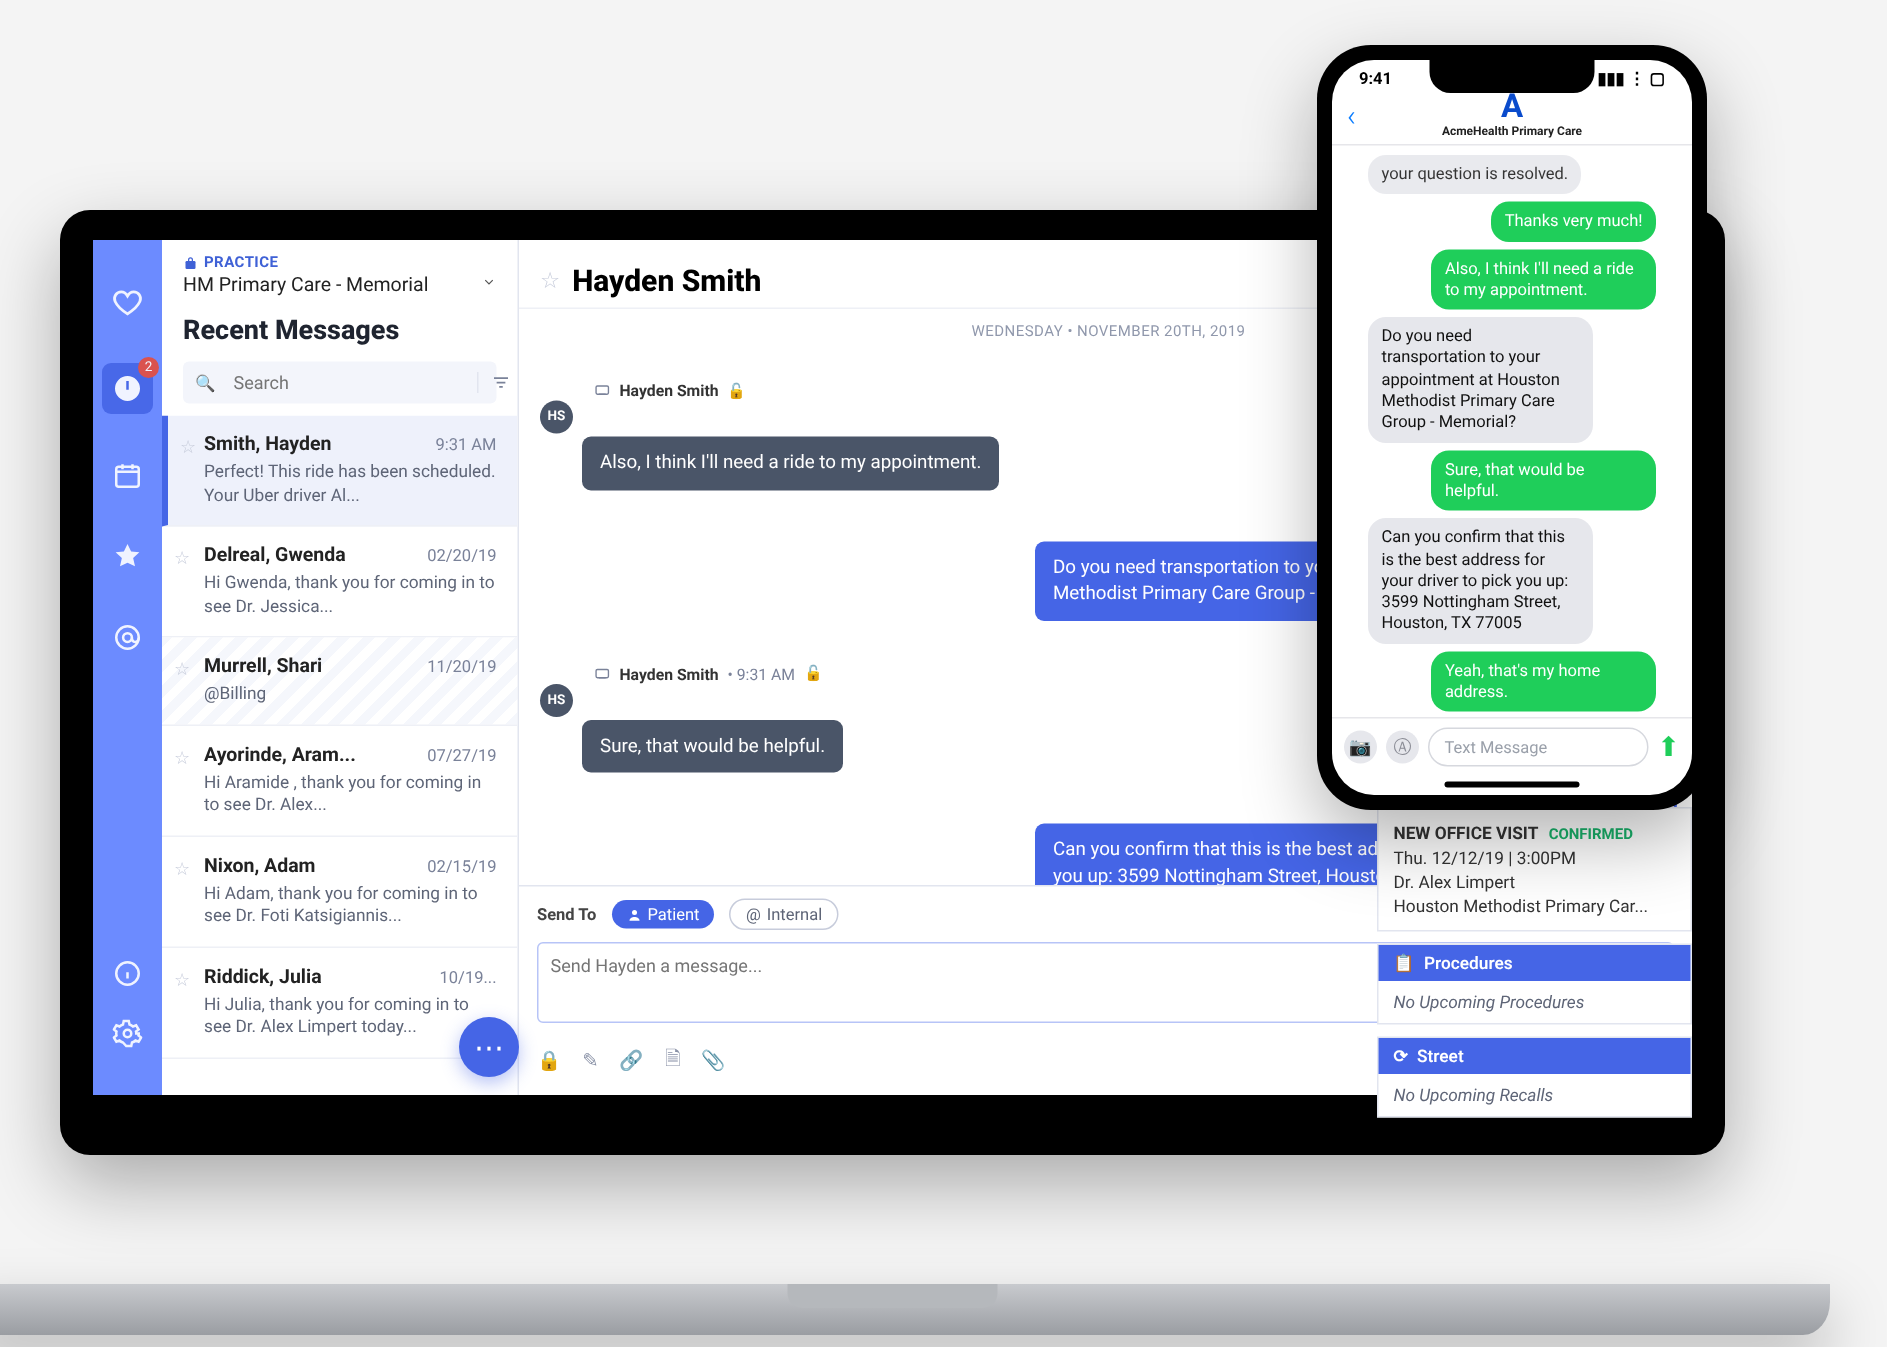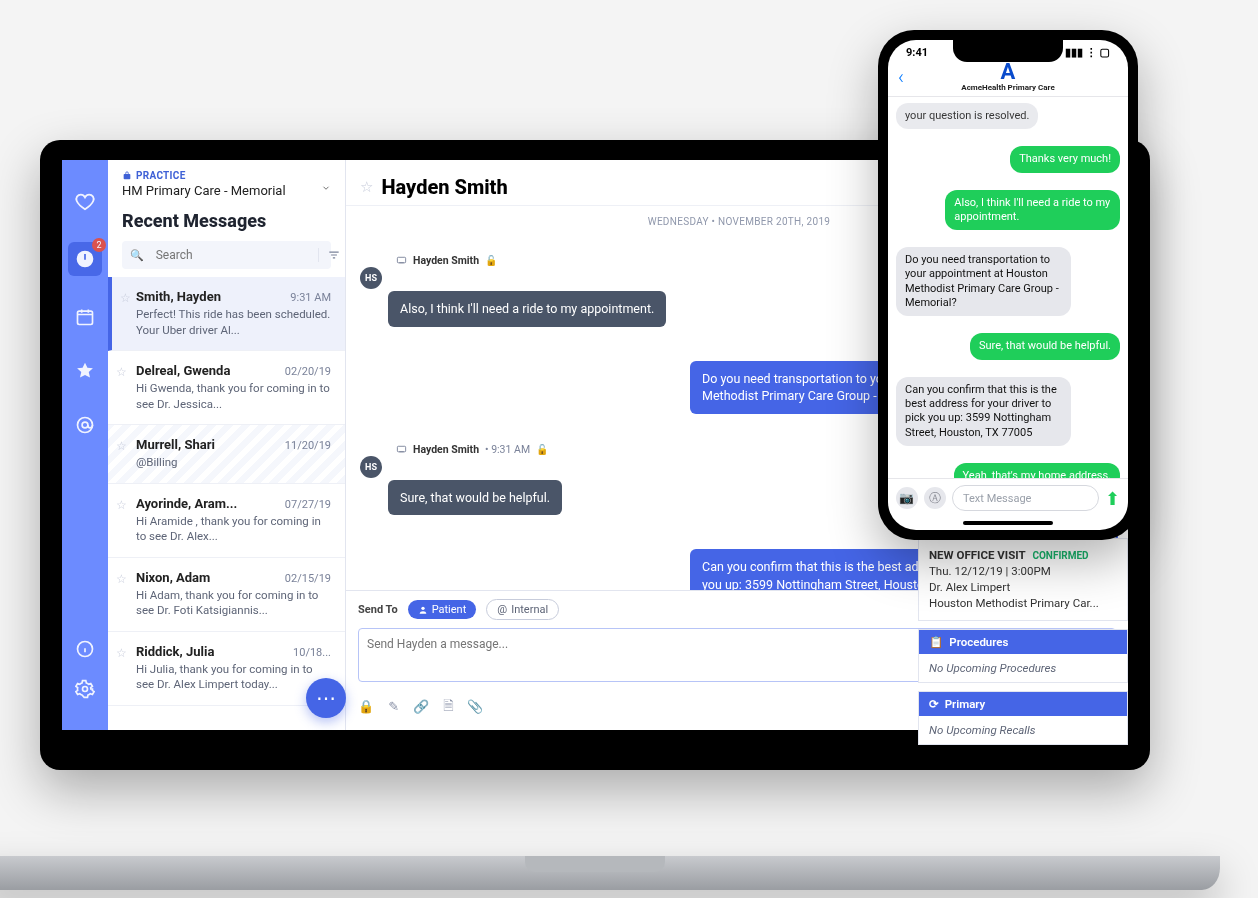--- a/index.html
+++ b/index.html
@@ -125,21 +125,21 @@
     position:absolute; right:120px; top:30px; width:260px; height:510px;
     background:#000; border-radius:36px; padding:10px; box-shadow:0 20px 50px rgba(0,0,0,.3); z-index:20;
   }
   .phone-screen { background:#fff; width:100%; height:100%; border-radius:28px; overflow:hidden; position:relative; display:flex; flex-direction:column;}
   .phone-notch { position:absolute; top:0; left:50%; transform:translateX(-50%); width:110px; height:22px; background:#000; border-radius:0 0 14px 14px; z-index:3;}
   .status-bar { display:flex; justify-content:space-between; padding:6px 18px 2px; font-size:11px; font-weight:700; color:#000;}
   .p-header { text-align:center; padding:0 0 4px; border-bottom:1px solid #e6e6ea; position:relative;}
   .p-back { position:absolute; left:10px; top:4px; color:#0a7cff; font-size:20px; font-weight:300;}
   .p-avatar-l { color:#0a4bcc; font-size:22px; font-weight:700; line-height:1;}
   .p-sub { font-size:8px; font-weight:700; color:#222;}
-  .p-thread { flex:1; overflow:auto; padding:6px 8px; font-size:11px; display:flex; flex-direction:column; gap:17px;}
+  .p-thread { flex:1; overflow:auto; padding:6px 24px; font-size:11px; display:flex; flex-direction:column; gap:5px;}
   .p-bub { max-width:78%; padding:6px 9px; border-radius:12px; line-height:1.3;}
   .p-bub.green { background:#1fce5a; color:#fff; align-self:flex-end;}
   .p-bub.gray  { background:#e6e7ec; color:#111; align-self:flex-start;}
   .p-input { display:flex; align-items:center; gap:6px; padding:6px 8px; border-top:1px solid #e6e6ea;}
   .p-circle { width:22px; height:22px; border-radius:50%; background:#e6e7ec; display:flex; align-items:center; justify-content:center; color:#8a8c95; font-size:12px;}
   .p-field { flex:1; height:16px; border:1px solid #d6d8de; border-radius:14px; font-size:11px; color:#9aa0aa; padding:12px 10px; display:flex; align-items:center;}
   .p-send { color:#1fce5a; font-size:18px;}
   .home-ind { width:90px; height:4px; background:#000; border-radius:3px; margin:4px auto 5px;}
 </style>
 </head>
@@ -259,21 +259,21 @@
               <div class="msg-top">
                 <span class="msg-name">Nixon, Adam</span>
                 <span class="msg-time">02/15/19</span>
               </div>
               <div class="msg-prev">Hi Adam, thank you for coming in to see Dr. Foti Katsigiannis...</div>
             </div>
             <div class="msg-item">
               <span class="star">☆</span>
               <div class="msg-top">
                 <span class="msg-name">Riddick, Julia</span>
-                <span class="msg-time">10/18...</span>
+                <span class="msg-time">10/19...</span>
               </div>
               <div class="msg-prev">Hi Julia, thank you for coming in to see Dr. Alex Limpert today...</div>
             </div>
           </div>
       </div>
 
       <div class="center">
         <div class="center-header">
           <div class="ch-left">
             <span class="ch-star">☆</span>
@@ -419,21 +419,21 @@
       <div class="rp-card">
         <div class="rp-head">
             <span>📋</span>
             <span>Procedures</span>
           </div>
         <div class="rp-empty">No Upcoming Procedures</div>
       </div>
       <div class="rp-card">
         <div class="rp-head">
             <span>⟳</span>
-            <span>Primary</span>
+            <span>Street</span>
           </div>
         <div class="rp-empty">No Upcoming Recalls</div>
       </div>
     </div>
 
   </div>
   <div class="laptop-base">
     <div class="laptop-notch"></div>
   </div>
 </div>

